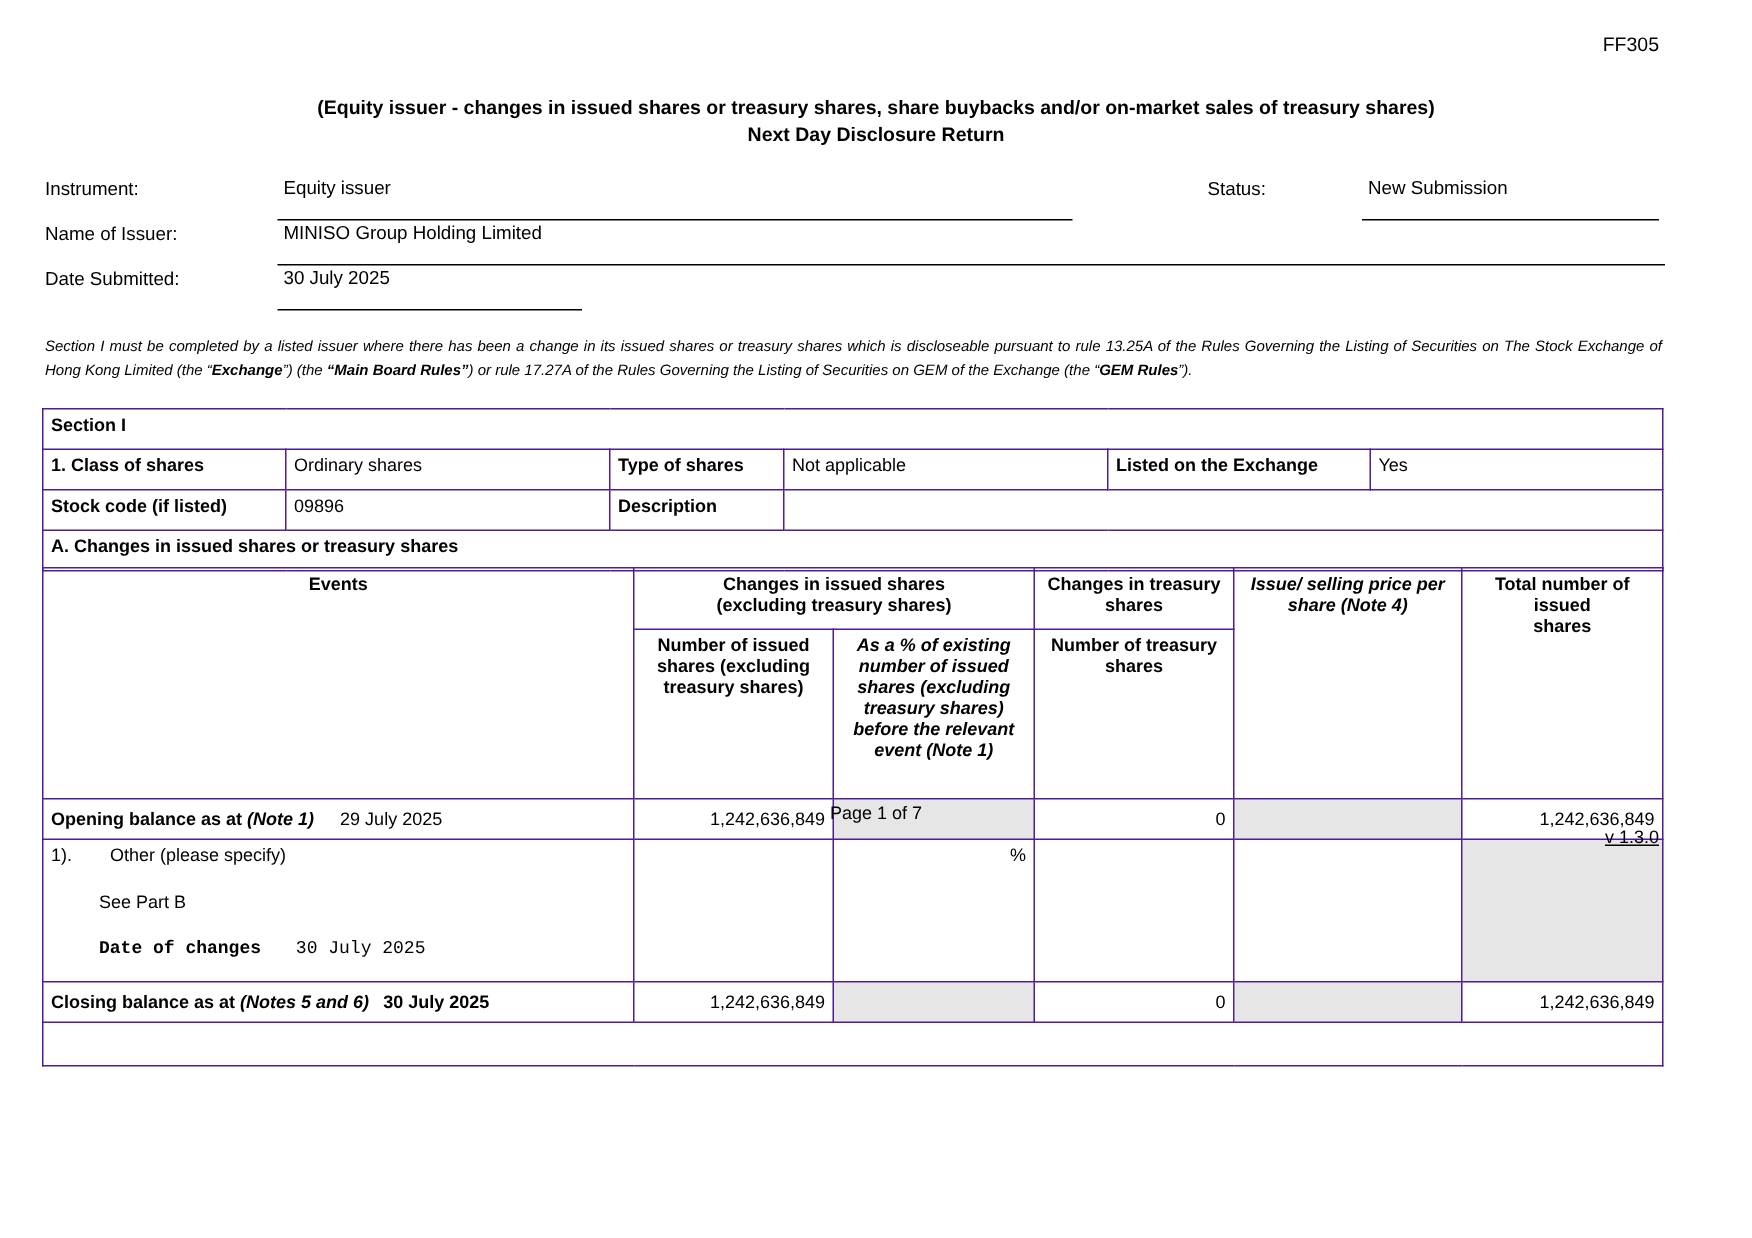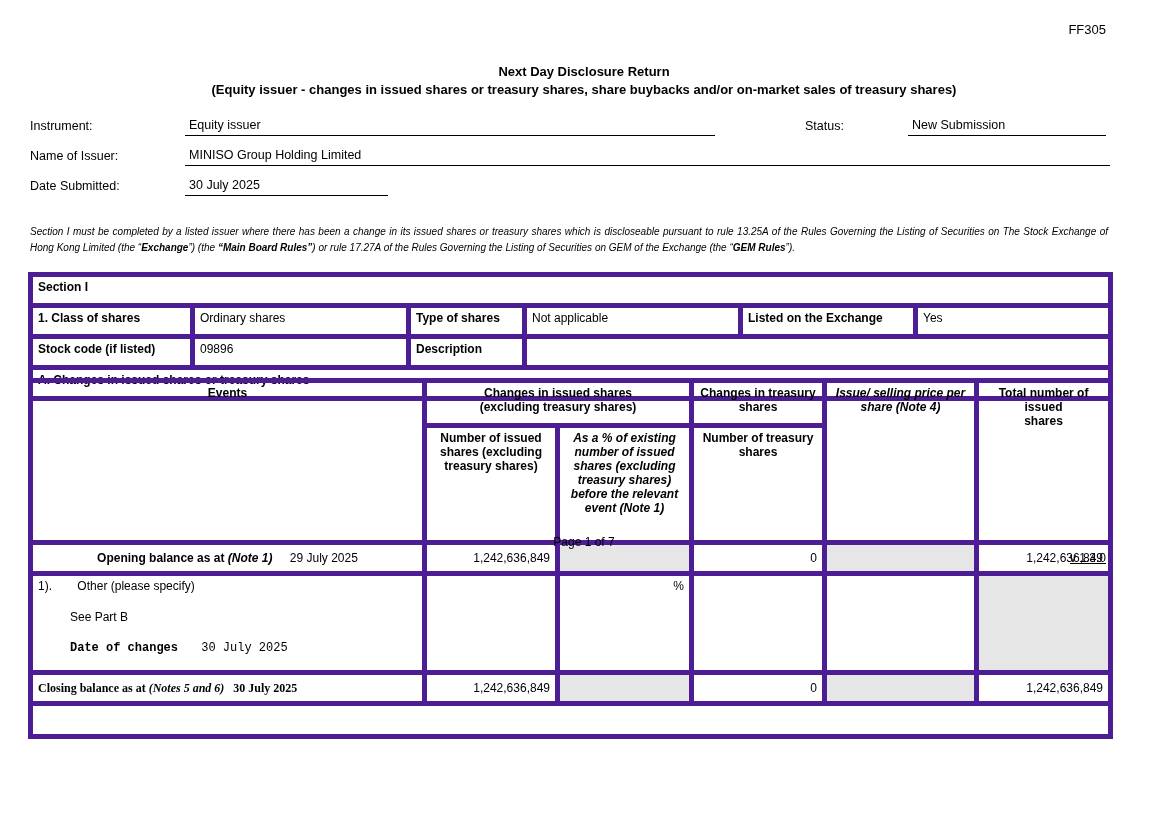--- a/index.html
+++ b/index.html
@@ -54,21 +54,21 @@
     position: absolute;
     left: 0;
     top: 3px;
     font-size: 12.5px;
   }
   .meta-value {
     position: absolute;
     top: 2px;
     font-size: 12.5px;
     padding-left: 4px;
-    padding-bottom: 3px;
+    padding-bottom: 14px;
     border-bottom: 1px solid #000;
     box-sizing: border-box;
   }
   .mv-instrument { left: 155px; width: 530px; }
   .mv-issuer { left: 155px; width: 925px; }
   .mv-date { left: 155px; width: 203px; }
   .meta-label-status {
     position: absolute;
     left: 775px;
     top: 3px;
@@ -91,21 +91,21 @@
   .note-para b { font-style: italic; }
   table.sec {
     position: absolute;
     top: 272px;
     left: 28px;
     width: 1080px;
     border-collapse: collapse;
     table-layout: fixed;
   }
   table.sec td {
-    border: 5px solid #4c1d95;
+    border: 1px solid #4c1d95;
     padding: 3px 5px;
     font-size: 12px;
     vertical-align: top;
     height: 20px;
   }
   .b { font-weight: bold; }
   .i { font-style: italic; }
   .shaded { background: #e6e6e6; }
   td.hdr-cell {
     text-align: center;
@@ -169,22 +169,22 @@
   }
 </style>
 </head>
 <body>
 
 <div class="page">
 
   <div class="form-code">FF305</div>
 
   <div class="title-block">
+    <div class="title-line">(Equity issuer - changes in issued shares or treasury shares, share buybacks and/or on-market sales of treasury shares)</div>
     <div class="title-line">Next Day Disclosure Return</div>
-    <div class="title-line">(Equity issuer - changes in issued shares or treasury shares, share buybacks and/or on-market sales of treasury shares)</div>
   </div>
 
   <div class="meta">
     <div class="meta-row">
       <span class="meta-label">Instrument:</span>
       <span class="meta-value mv-instrument">Equity issuer</span>
       <span class="meta-label-status">Status:</span>
       <span class="meta-value mv-status">New Submission</span>
     </div>
     <div class="meta-row">
@@ -266,21 +266,21 @@
       <tr>
         <td class="hdr-cell" style="height:106px;">Number of issued shares (excluding treasury shares)</td>
         <td class="hdr-cell-i">As a % of existing number of issued shares (excluding treasury shares) before the relevant event (Note 1)</td>
         <td class="hdr-cell">
           <span>Number of treasury</span><br>
           <span>shares</span>
         </td>
       </tr>
 
       <tr>
-        <td class="row-lbl" style="vertical-align:middle;text-align:center;">
+        <td class="row-lbl" style="vertical-align:middle;">
           <span>Opening balance as at</span>
           <span class="i">(Note 1)</span>
           <span class="val">29 July 2025</span>
         </td>
         <td class="num" style="vertical-align:middle;">1,242,636,849</td>
         <td class="shaded"></td>
         <td class="num" style="vertical-align:middle;">0</td>
         <td class="shaded"></td>
         <td class="num" style="vertical-align:middle;">1,242,636,849</td>
       </tr>
@@ -298,21 +298,21 @@
           </div>
         </td>
         <td class="num"></td>
         <td class="pct">%</td>
         <td class="num"></td>
         <td class="num"></td>
         <td class="shaded"></td>
       </tr>
 
       <tr>
-        <td class="row-lbl" style="vertical-align:middle;font-family:Liberation Serif, serif;">
+        <td class="row-lbl" style="vertical-align:middle;">
           <span>Closing balance as at</span>
           <span class="i">(Notes 5 and 6)</span>
           <span style="padding-left:6px;">30 July 2025</span>
         </td>
         <td class="num" style="vertical-align:middle;">1,242,636,849</td>
         <td class="shaded"></td>
         <td class="num" style="vertical-align:middle;">0</td>
         <td class="shaded"></td>
         <td class="num" style="vertical-align:middle;">1,242,636,849</td>
       </tr>

